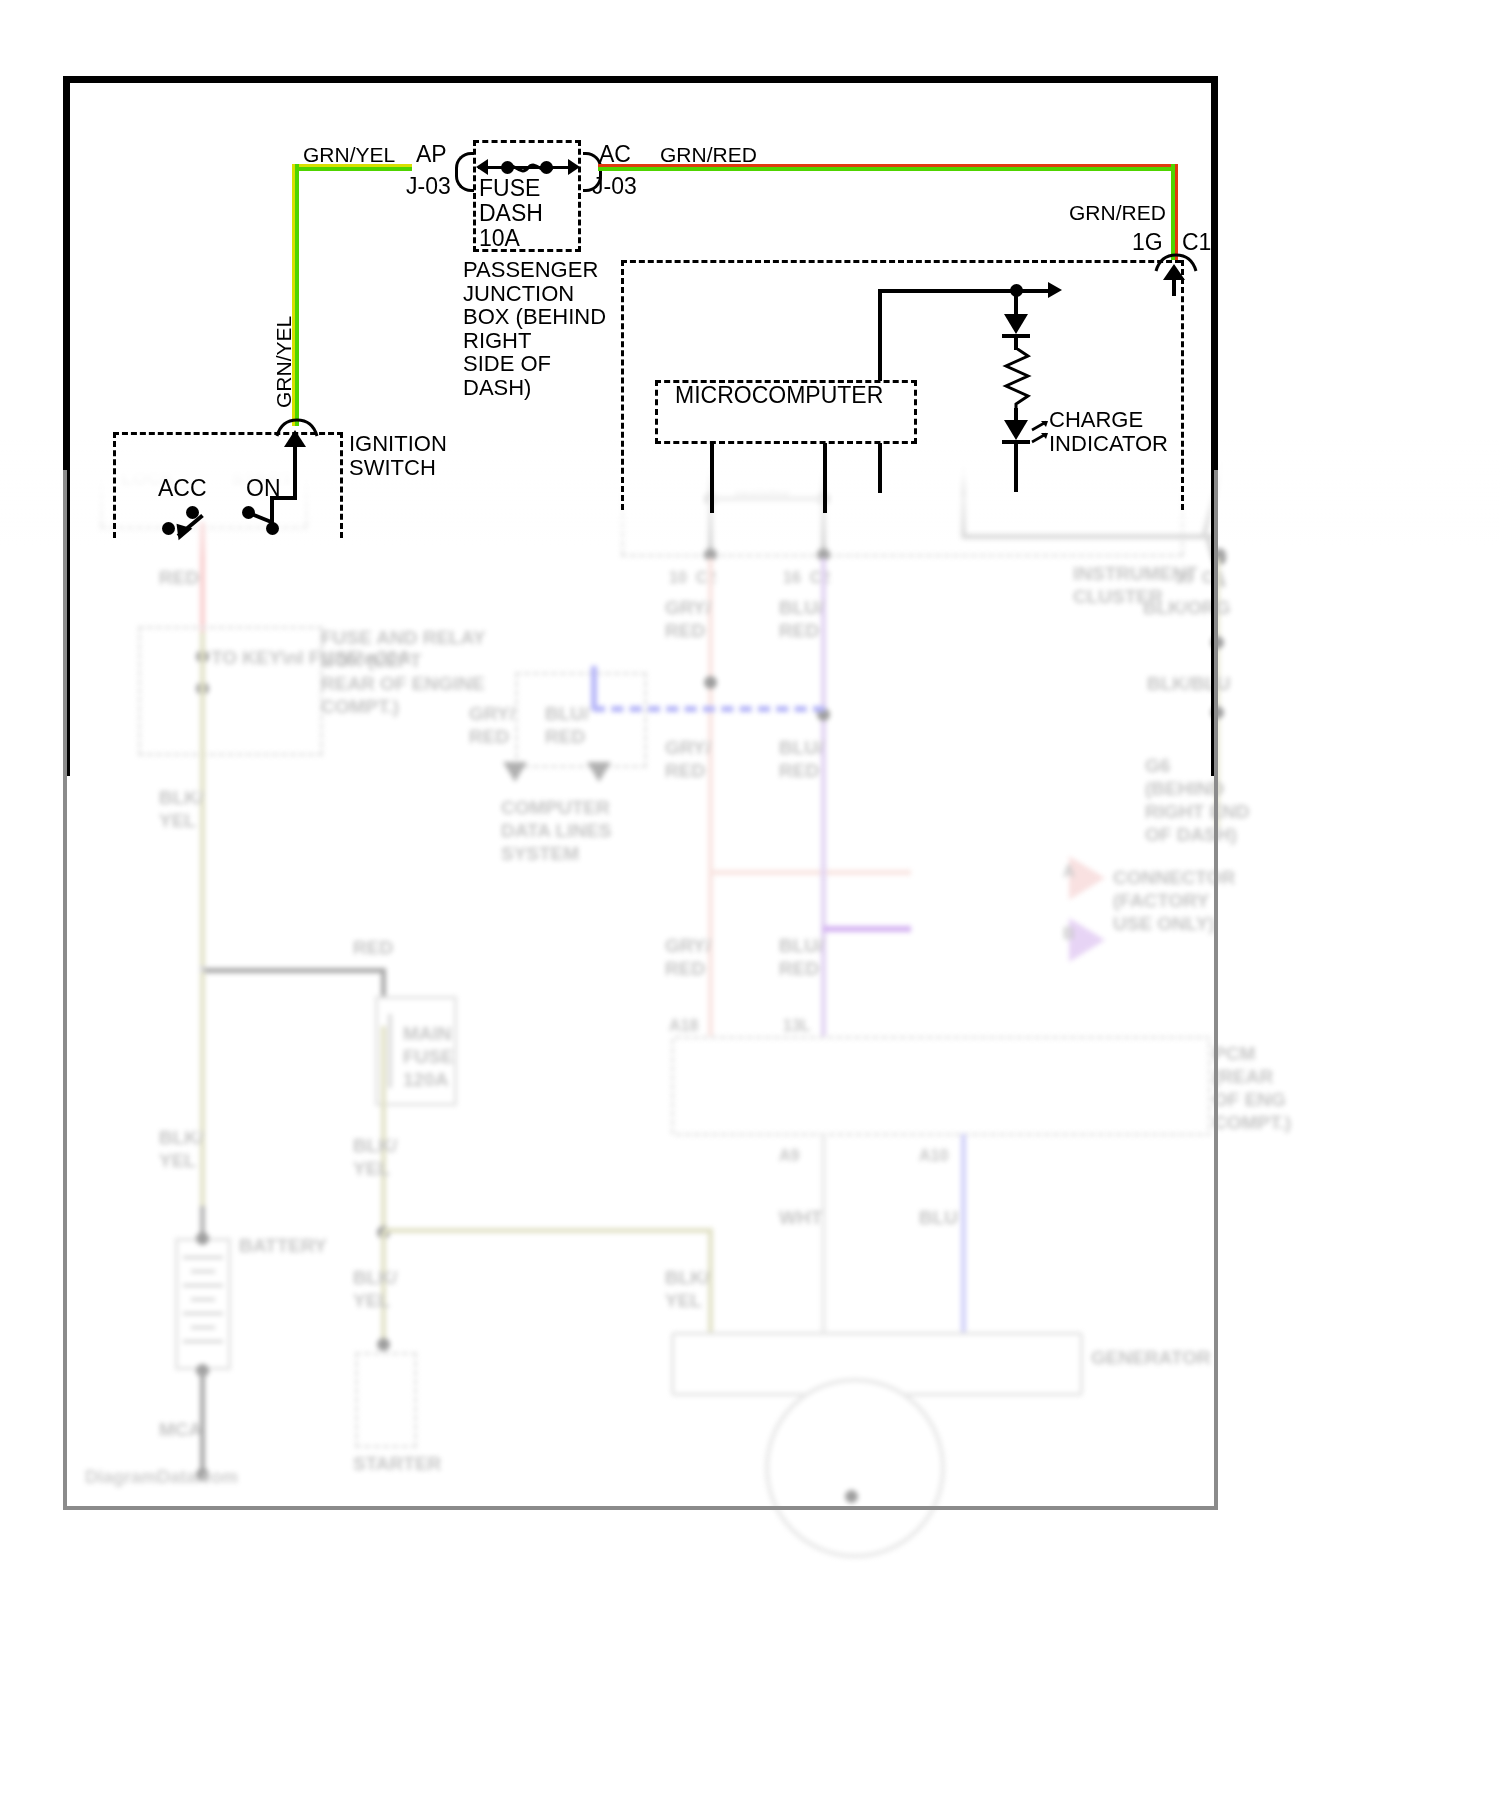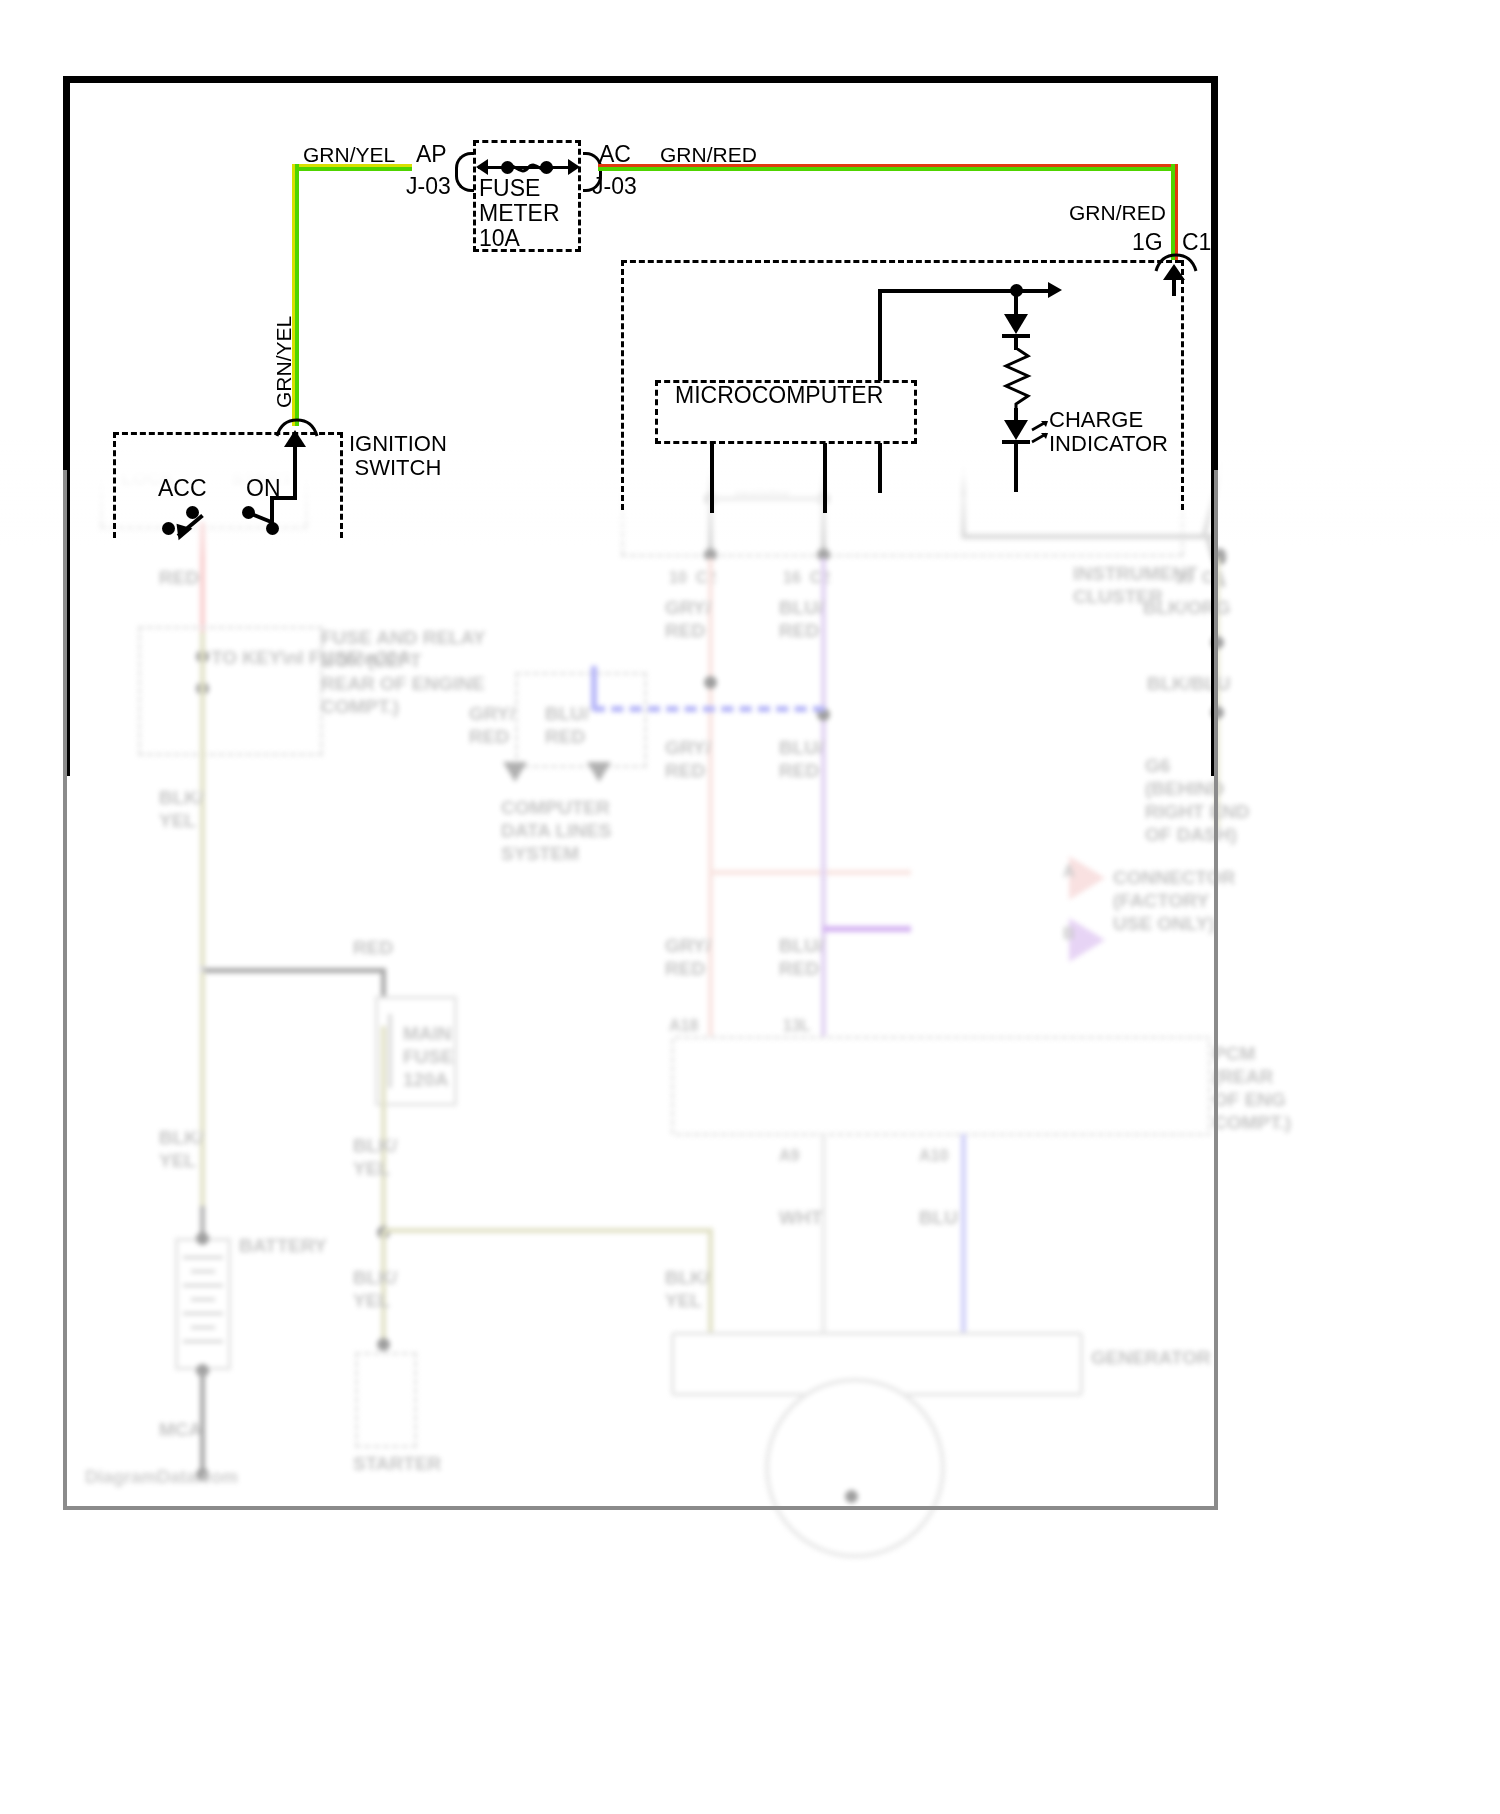--- a/index.html
+++ b/index.html
@@ -261,29 +261,35 @@
   <div style="position:absolute;left:568px;top:159px;width:0;height:0;
        border-top:8px solid transparent;border-bottom:8px solid transparent;border-left:12px solid #000;"></div>
   <svg style="position:absolute;left:502px;top:156px;" width="52" height="22" viewBox="0 0 52 22">
     <path d="M2 12 C10 2, 18 22, 26 12 C34 2, 42 22, 50 12" stroke="#000" stroke-width="3" fill="none"></path>
   </svg>
 
   <div class="dot" style="left:501px;top:161px;"></div>
   <div class="dot" style="left:540px;top:161px;"></div>
 
   <div class="lbl" style="left:479px;top:176px;font-size:23px;">FUSE</div>
-  <div class="lbl" style="left:479px;top:201px;font-size:23px;">METER</div>
+  <div class="lbl" style="left:479px;top:201px;font-size:23px;">DASH</div>
   <div class="lbl" style="left:479px;top:226px;font-size:23px;">10A</div>
 
   <div style="position:absolute;left:583px;top:152px;width:16px;height:34px;
        border:3px solid #000;border-left:none;border-radius:0 16px 16px 0;"></div>
 
   <div class="lbl" style="left:599px;top:142px;font-size:23px;">AC</div>
   <div class="lbl" style="left:592px;top:174px;font-size:23px;">J-03</div>
 
+  <div class="lbl" style="left:463px;top:258px;font-size:22px;line-height:23.5px;">PASSENGER
+JUNCTION
+BOX (BEHIND
+RIGHT
+SIDE OF
+DASH)</div>
 
   <div class="w-grnred" style="left:598px;top:164px;width:580px;height:7px;"></div>
   <div style="position:absolute;left:598px;top:164px;width:580px;height:3px;background:#e03a10;"></div>
 
   <div class="lbl" style="left:660px;top:142px;">GRN/RED</div>
 
   <div class="w-grnred" style="left:1171px;top:164px;width:7px;height:96px;"></div>
   <div style="position:absolute;left:1175px;top:164px;width:3px;height:96px;background:#e03a10;"></div>
 
   <div class="lbl" style="left:1069px;top:200px;">GRN/RED</div>
@@ -297,21 +303,21 @@
   <div class="wire vw" style="left:1172px;top:272px;width:4px;height:24px;"></div>
   <div style="position:absolute;left:1163px;top:264px;width:0;height:0;
        border-left:11px solid transparent;border-right:11px solid transparent;border-bottom:16px solid #000;"></div>
 
   <div style="position:absolute;left:275px;top:418px;width:44px;height:20px;">
     <svg width="44" height="20" viewBox="0 0 44 20">
       <path d="M2 18 C6 4, 16 2, 22 2 C28 2, 38 4, 42 18" stroke="#000" stroke-width="3" fill="none"></path>
     </svg>
   </div>
   <div class="dash-box" style="left:113px;top:432px;width:230px;height:106px;border-bottom:none;"></div>
-  <div class="lbl" style="left:349px;top:432px;font-size:22px;line-height:23.5px;text-align:center;">IGNITION
+  <div class="lbl" style="left:349px;top:432px;font-size:22px;line-height:23.5px;">IGNITION
 SWITCH</div>
 
   <div class="wire vw" style="left:293px;top:440px;width:4px;height:60px;"></div>
   <div style="position:absolute;left:284px;top:430px;width:0;height:0;
        border-left:11px solid transparent;border-right:11px solid transparent;border-bottom:17px solid #000;"></div>
 
   <div class="lbl" style="left:158px;top:476px;font-size:23px;">ACC</div>
   <div class="lbl" style="left:246px;top:476px;font-size:23px;">ON</div>
 
   <div class="dot" style="left:186px;top:506px;"></div>

